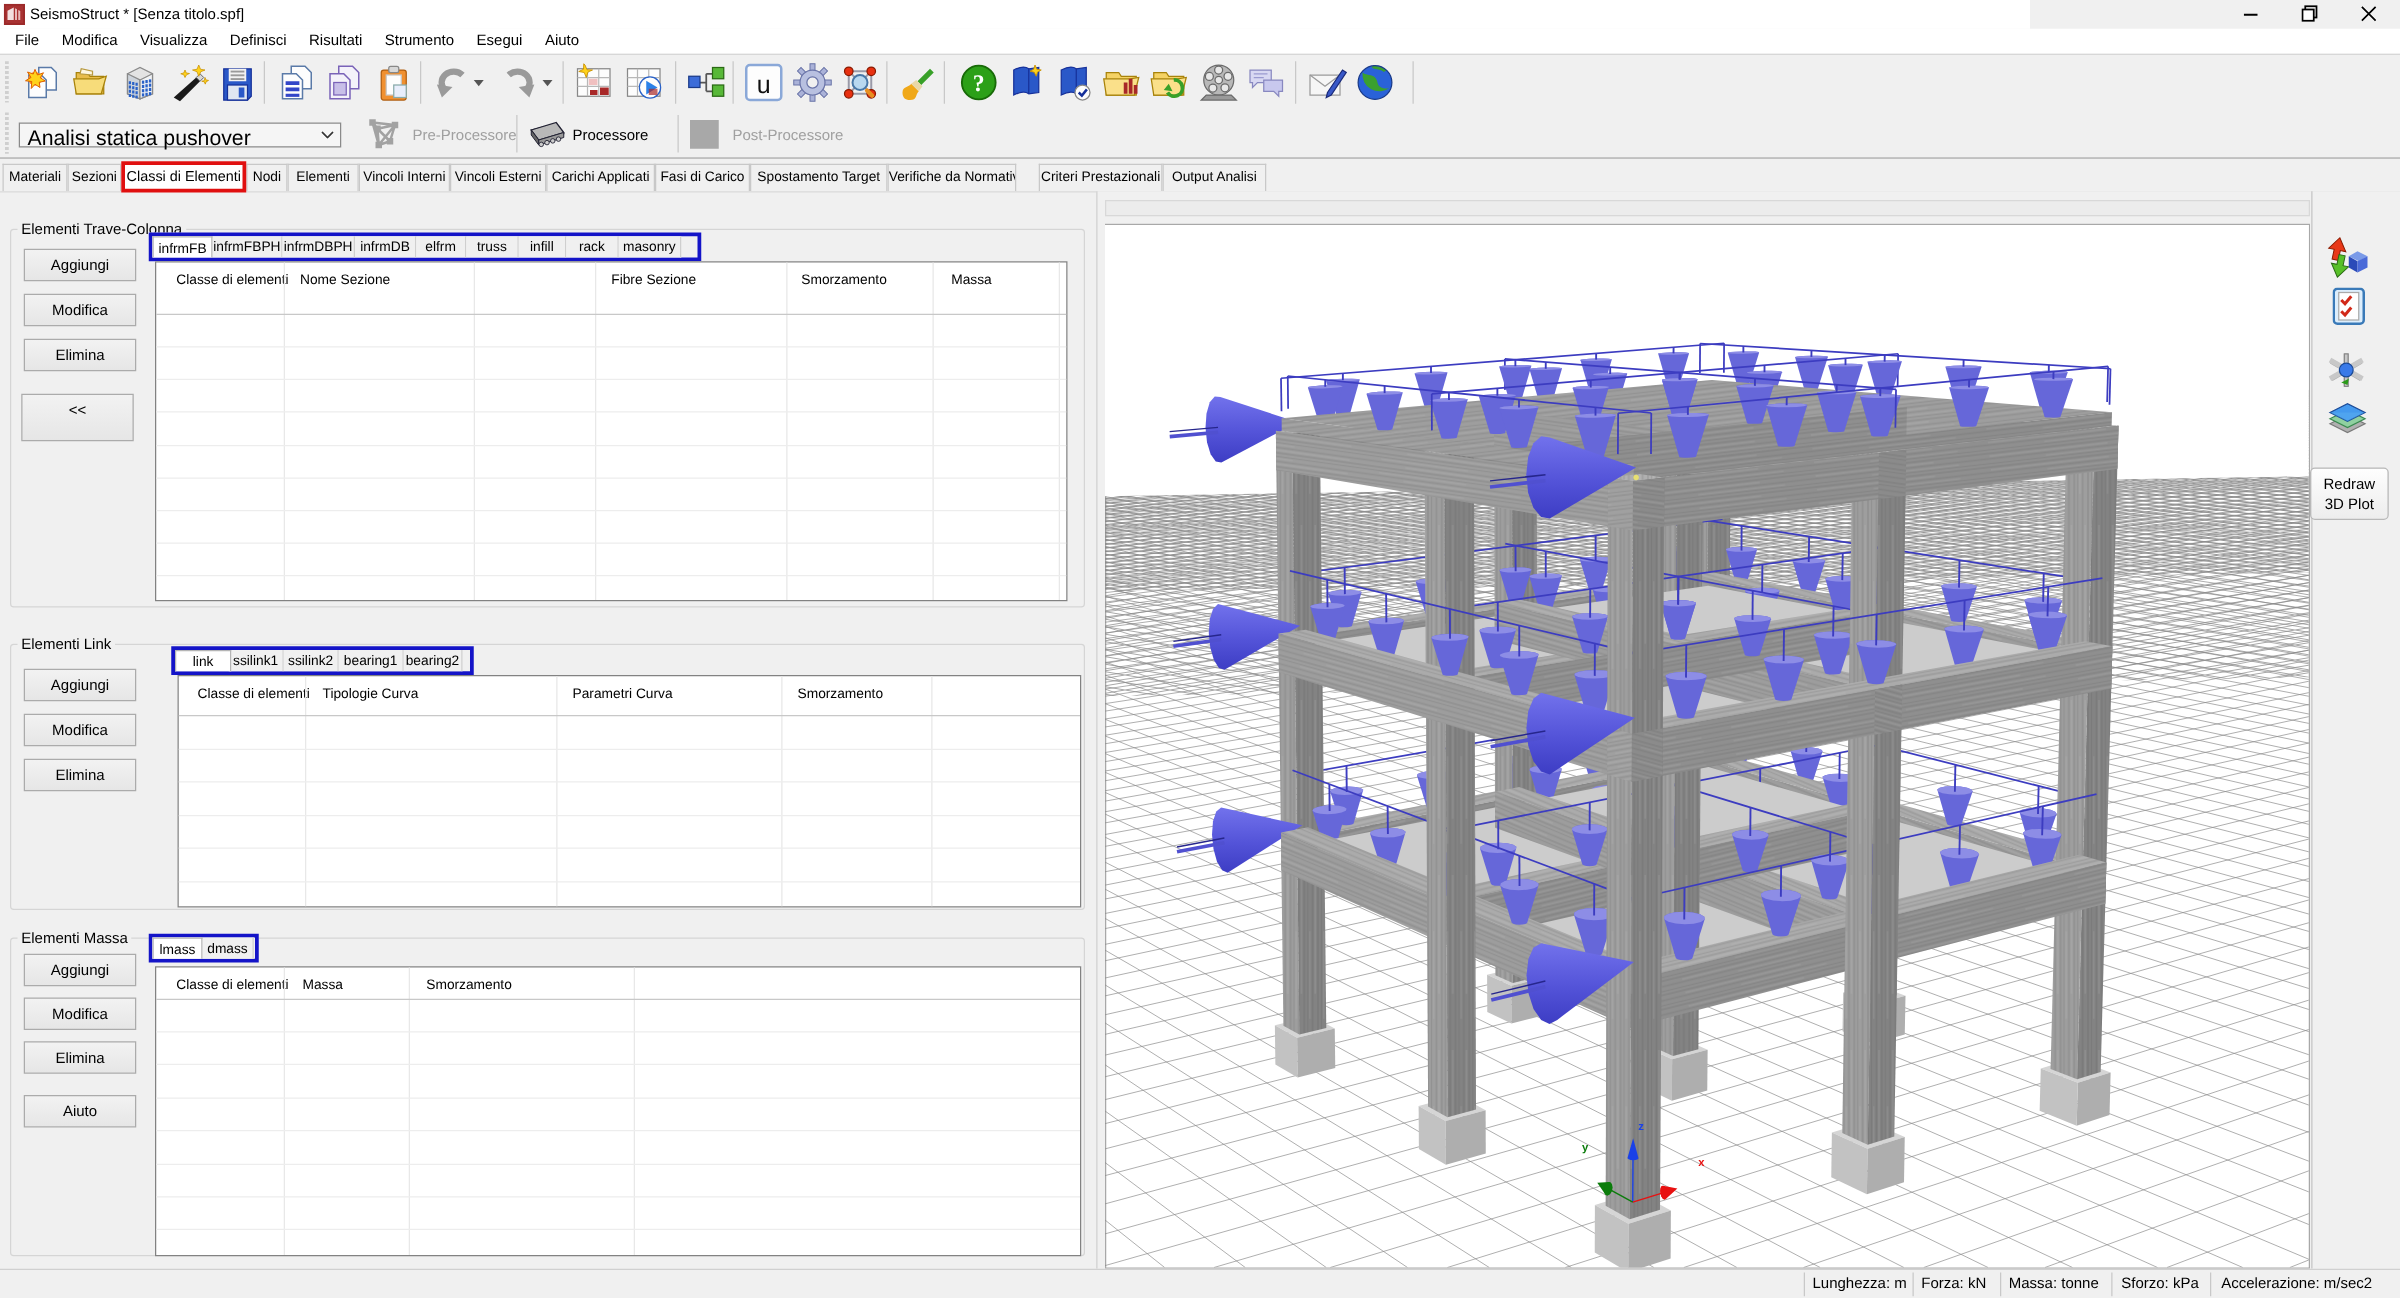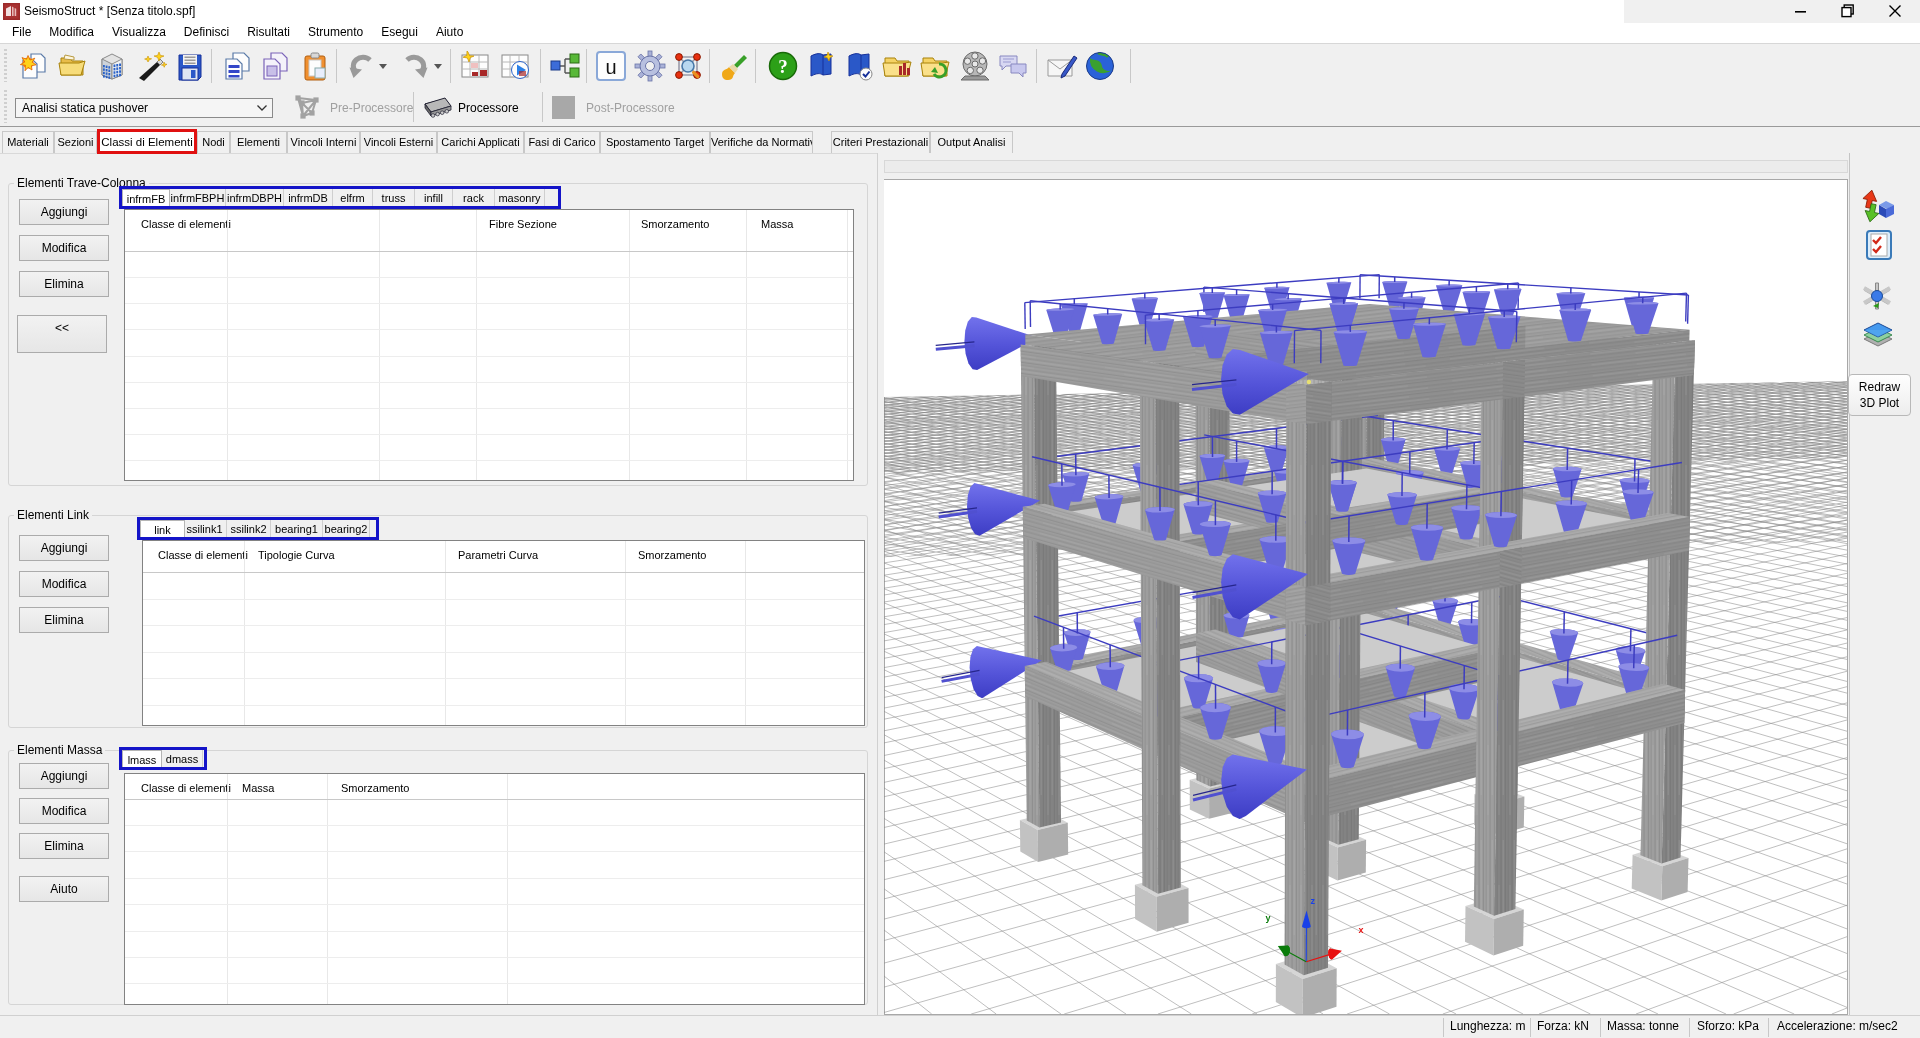--- a/index.html
+++ b/index.html
@@ -257,21 +257,21 @@
     <div class="vsep" style="left:450px;top:5px;height:34px"></div>
     <div class="vsep" style="left:540px;top:5px;height:34px"></div>
     <div class="vsep" style="left:586px;top:5px;height:34px"></div>
     <div class="vsep" style="left:709px;top:5px;height:34px"></div>
     <div class="vsep" style="left:755px;top:5px;height:34px"></div>
     <div class="vsep" style="left:1036px;top:5px;height:34px"></div>
     <div class="vsep" style="left:1130px;top:5px;height:34px"></div>
   </div>
 <div id="tb2">
     <div class="grip" style="top:4px;height:33px"></div>
-    <div class="abs" style="left:15px;top:12px;width:258px;height:20px;background:#f5f5f5;border:1px solid #8a8a8a;padding:2px 0 0 6px;font-size:12px">Analisi statica pushover<svg class="abs" style="right:5px;top:6px" width="10" height="6">
+    <div class="abs" style="left:15px;top:12px;width:258px;height:20px;background:#f5f5f5;border:1px solid #8a8a8a;padding:2px 0 0 6px;font-size:17px">Analisi statica pushover<svg class="abs" style="right:5px;top:6px" width="10" height="6">
         <path d="M0.5 0.5 5 5 9.5 0.5" fill="none" stroke="#333" stroke-width="1.3"></path>
       </svg></div>
 <svg class="abs" style="left:292px;top:9px" width="32" height="26" viewBox="0 0 32 26">
       <g stroke="#a2a2a2" stroke-width="2" fill="none">
         <path d="M10 8 24 5M10 8l1 13M10 8 20 18M24 5l-4 13M24 5 11 21M11 21l9-3M6 3l4 5M6 3 24 5M6 3 11 21"></path>
       </g>
       <g fill="#a2a2a2">
         <rect x="7.4" y="5.4" width="5.2" height="5.2"></rect>
         <rect x="21.4" y="2.4" width="5.2" height="5.2"></rect>
         <rect x="8.4" y="18.4" width="5.2" height="5.2"></rect>
@@ -324,20 +324,21 @@
     <div class="ttab" style="left:104px;width:58px">infrmDBPH</div>
     <div class="ttab" style="left:162px;width:49px">infrmDB</div>
     <div class="ttab" style="left:211px;width:40px">elfrm</div>
     <div class="ttab" style="left:251px;width:42px">truss</div>
     <div class="ttab" style="left:293px;width:38px">infill</div>
     <div class="ttab" style="left:331px;width:42px">rack</div>
     <div class="ttab" style="left:373px;width:50px">masonry</div>
   </div>
 <div class="table" style="left:124px;top:209px;width:730px;height:272px">
     <div class="th" style="left:8px">Classe di elementi</div>
+    <div class="th" style="left:107px">Nome Sezione</div>
     <div class="th" style="left:356px">Fibre Sezione</div>
     <div class="th" style="left:508px">Smorzamento</div>
     <div class="th" style="left:628px">Massa</div>
     <div class="tcol" style="left:102px"></div>
     <div class="tcol" style="left:254px"></div>
     <div class="tcol" style="left:351px"></div>
     <div class="tcol" style="left:504px"></div>
     <div class="tcol" style="left:621px"></div>
     <div class="tcol" style="left:722px"></div>
     <div class="trow" style="top:41px;background:#c8c8c8"></div>

